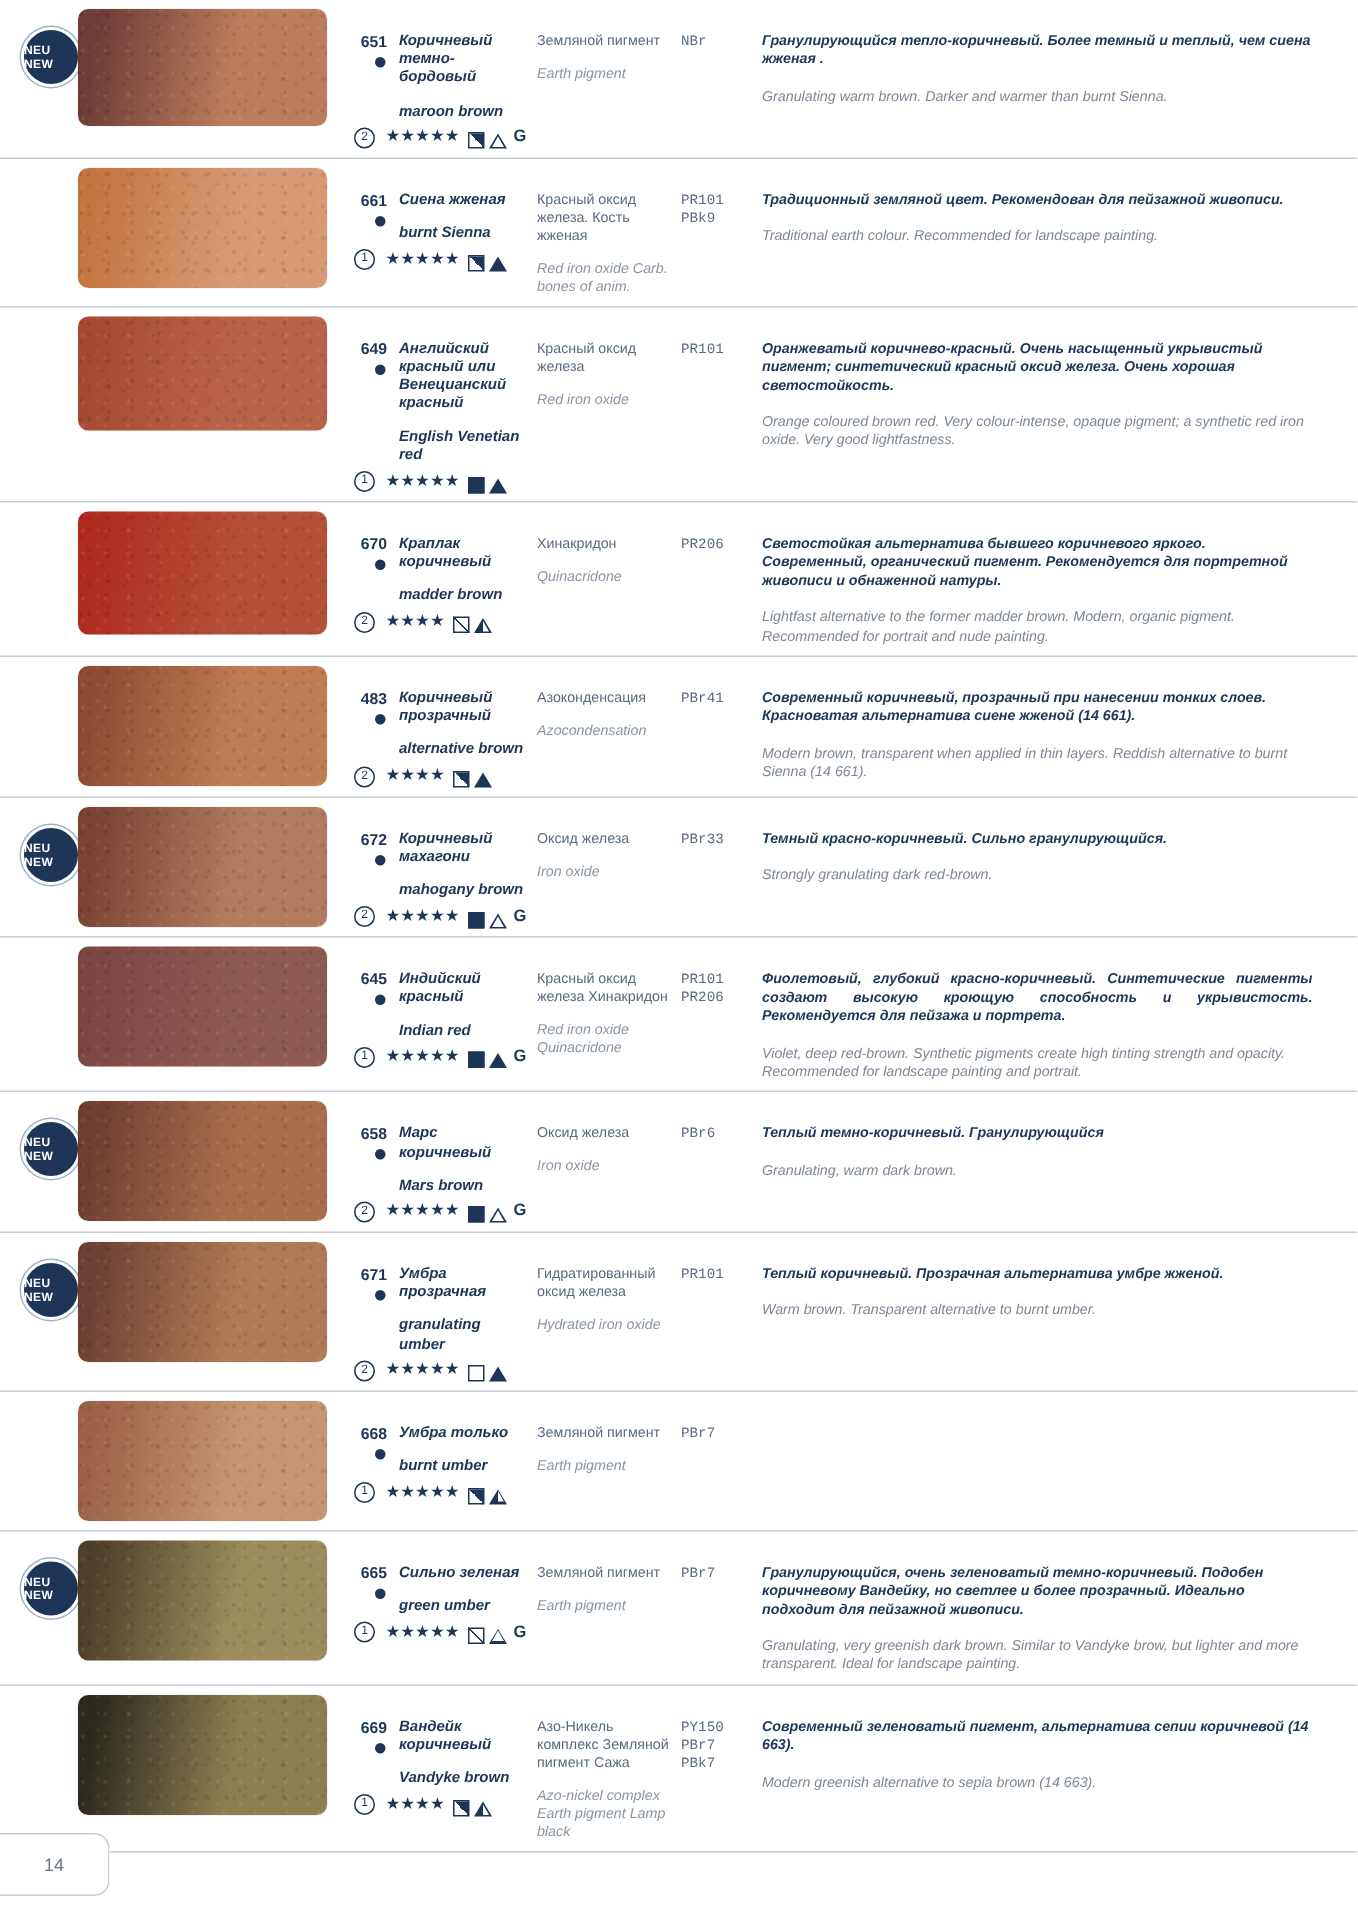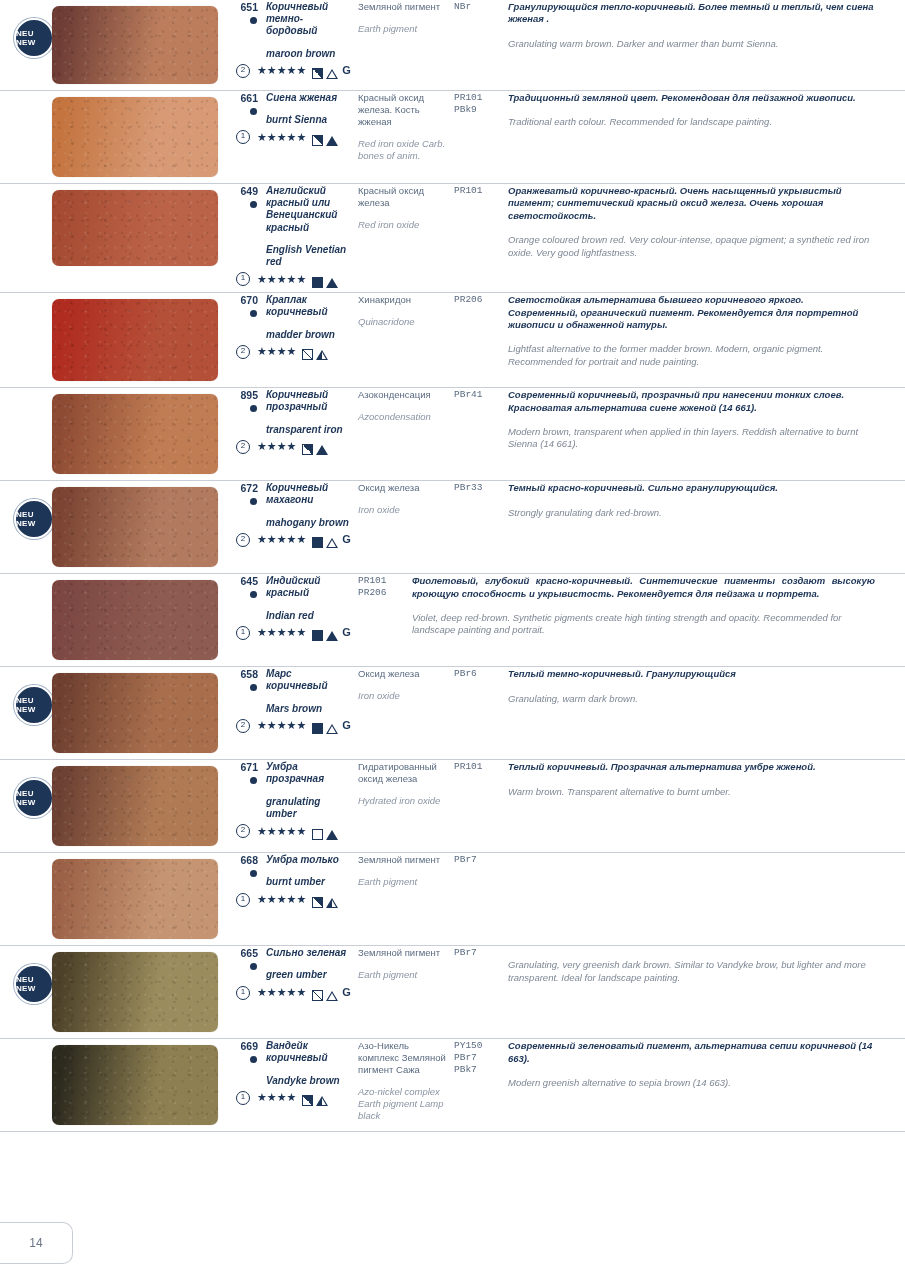--- a/index.html
+++ b/index.html
@@ -38,21 +38,21 @@
   
   .neu-badge{
      position:absolute;left:14px;top:18px;width:36px;height:36px;border-radius:50%;
      background:#1d3557;color:#fff;border:2px solid #fff;
      box-shadow:0 0 0 1px #9fb0c4;
      display:flex;flex-direction:column;align-items:flex-start;justify-content:center;
      font-size:8px;font-weight:bold;line-height:9px;letter-spacing:.3px;
   }
 
   
-  .info{flex:1;display:flex;padding:1px 6px 6px 0;position:relative;}
+  .info{flex:1;display:flex;padding:22px 6px 6px 0;position:relative;}
 
   .c-num{width:30px;flex:0 0 30px;text-align:right;position:relative;}
   .c-name{width:86px;flex:0 0 86px;padding-left:8px;}
   .c-pig{width:90px;flex:0 0 90px;padding-left:6px;}
   .c-code{width:42px;flex:0 0 42px;padding-left:6px;}
   .c-desc{flex:1;padding-left:12px;padding-right:24px;}
 
   .num{font-size:10.5px;font-weight:bold;color:#1d3557;line-height:12px;}
   .dot{width:7px;height:7px;border-radius:50%;background:#1d3557;
        margin:4px 1px 0 auto;}
@@ -258,27 +258,27 @@
         </div>
       </div>
       <div class="row">
         <div class="swatch-col">
           <div class="swatch" style="height: 80px; background: linear-gradient(100deg, rgb(142, 75, 52) 0%, rgb(142, 75, 52) 8%, rgb(192, 124, 82) 62%, rgb(192, 124, 82) 100%);">
             <div class="tex"></div>
           </div>
         </div>
         <div class="info">
           <div class="c-num">
-            <div class="num">895</div>
+            <div class="num">483</div>
             <div class="dot"></div>
           </div>
           <div class="c-name">
             <div class="name-ru">Коричневый прозрачный</div>
             <div style="height: 10px;"></div>
-            <div class="name-en">transparent iron</div>
+            <div class="name-en">alternative brown</div>
             <div class="symline" style="margin-left: -30px; margin-top: 4px;">
               <span class="series">2</span>
               <span class="stars">★★★★</span>
               <span class="sym"><span class="sq-half" style="display: inline-block;"></span></span>
               <span class="sym"><span class="tri-full" style="display: inline-block;"></span></span>
             </div>
           </div>
           <div class="c-pig">
             <div class="pig-ru">Азоконденсация</div>
             <div style="height: 10px;"></div>
@@ -352,20 +352,25 @@
             <div style="height: 10px;"></div>
             <div class="name-en">Indian red</div>
             <div class="symline" style="margin-left: -30px; margin-top: 4px;">
               <span class="series">1</span>
               <span class="stars">★★★★★</span>
               <span class="sym"><span class="sq-full" style="display: inline-block;"></span></span>
               <span class="sym"><span class="tri-full" style="display: inline-block;"></span></span>
               <span class="gletter">G</span>
             </div>
           </div>
+          <div class="c-pig">
+            <div class="pig-ru">Красный оксид железа Хинакридон</div>
+            <div style="height: 10px;"></div>
+            <div class="pig-en">Red iron oxide Quinacridone</div>
+          </div>
           <div class="c-code">
             <div class="code">PR101</div>
             <div class="code">PR206</div>
           </div>
           <div class="c-desc">
             <div class="desc-ru justify">Фиолетовый, глубокий красно-коричневый. Синтетические пигменты создают высокую кроющую способность и укрывистость. Рекомендуется для пейзажа и портрета.</div>
             <div style="height: 12px;"></div>
             <div class="desc-en">Violet, deep red-brown. Synthetic pigments create high tinting strength and opacity. Recommended for landscape painting and portrait.</div>
           </div>
         </div>
@@ -514,20 +519,21 @@
           </div>
           <div class="c-pig">
             <div class="pig-ru">Земляной пигмент</div>
             <div style="height: 10px;"></div>
             <div class="pig-en">Earth pigment</div>
           </div>
           <div class="c-code">
             <div class="code">PBr7</div>
           </div>
           <div class="c-desc">
+            <div class="desc-ru">Гранулирующийся, очень зеленоватый темно-коричневый. Подобен коричневому Вандейку, но светлее и более прозрачный. Идеально подходит для пейзажной живописи.</div>
             <div style="height: 12px;"></div>
             <div class="desc-en">Granulating, very greenish dark brown. Similar to Vandyke brow, but lighter and more transparent. Ideal for landscape painting.</div>
           </div>
         </div>
       </div>
       <div class="row">
         <div class="swatch-col">
           <div class="swatch" style="height: 80px; background: linear-gradient(100deg, rgb(45, 42, 30) 0%, rgb(45, 42, 30) 8%, rgb(141, 127, 81) 62%, rgb(141, 127, 81) 100%);">
             <div class="tex"></div>
           </div>

